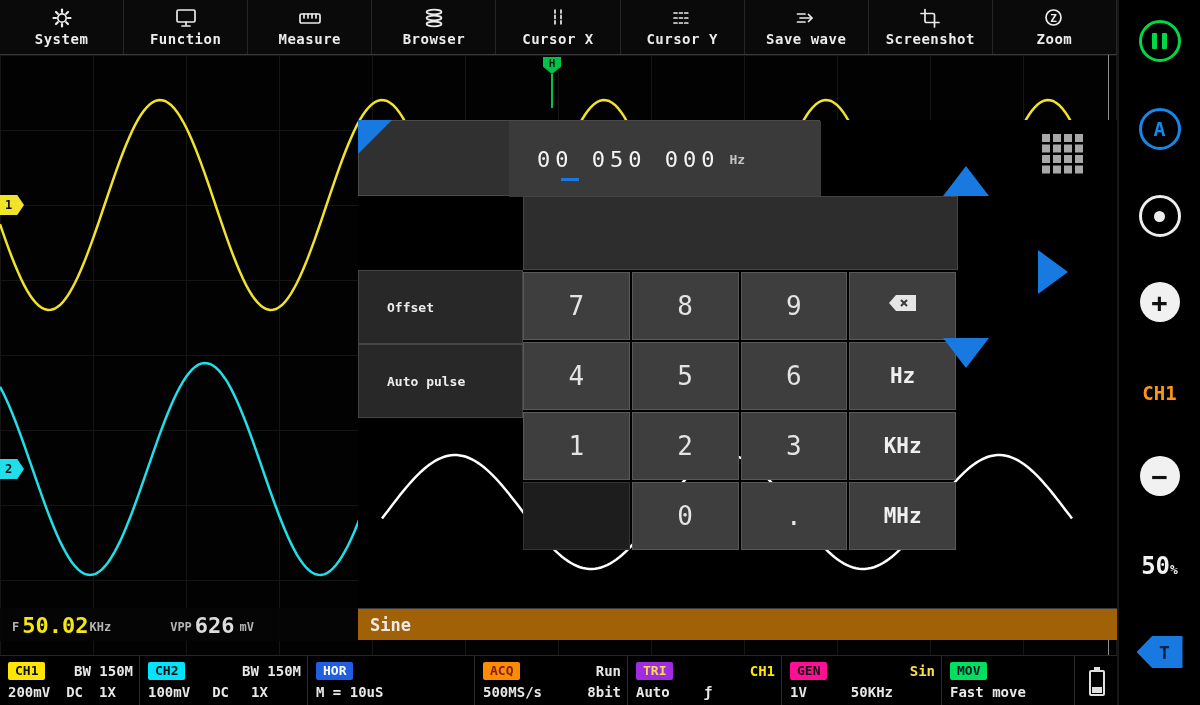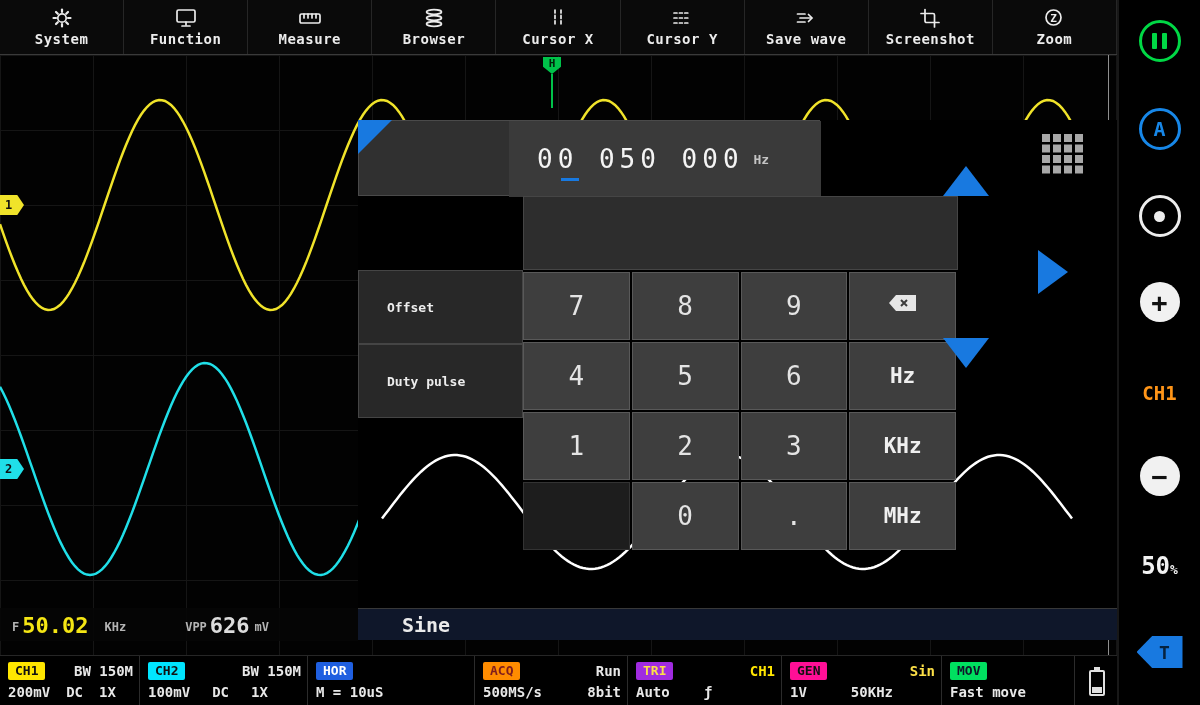--- a/index.html
+++ b/index.html
@@ -35,47 +35,47 @@
     background-size:93px 75px}
   .scope svg.waves{position:absolute;left:0;top:0;width:1117px;height:600px}
   .g-edge{position:absolute;left:1108px;top:0;width:1px;height:600px;background:#8f8f8f}
   .h-marker{position:absolute;left:543px;top:2px;width:18px;height:17px;background:#00c24a;clip-path:polygon(0 0,100% 0,100% 58%,50% 100%,0 58%);color:#02220c;font-weight:bold;font-size:11px;display:flex;align-items:flex-start;justify-content:center;cursor:pointer}
   .h-line{position:absolute;left:551px;top:19px;width:2px;height:34px;background:#00c24a}
   .ch-marker{position:absolute;left:0;width:24px;height:20px;clip-path:polygon(0 0,72% 0,100% 50%,72% 100%,0 100%);display:flex;align-items:center;justify-content:flex-start;padding-left:5px;font-size:12px;font-weight:bold;color:#101010;cursor:pointer}
   .ch1-m{top:140px;background:#f0e32a}
   .ch2-m{top:404px;background:#20dfe8}
   .meas-bar{position:absolute;left:0;top:553px;width:358px;height:33px;background:rgba(6,6,6,.87);display:flex;align-items:flex-end;padding:0 0 5px 12px;white-space:nowrap}
   .meas-bar .lab{font-size:12px;color:#b4b4b4;font-weight:bold;margin:0 3px 2px 0}
-  .meas-bar .val-f{font-size:22px;font-weight:bold;color:#f5e614;line-height:.9;margin-right:16px}
+  .meas-bar .val-f{font-size:22px;font-weight:bold;color:#f5e614;line-height:.9;margin-right:1px}
   .meas-bar .val-v{font-size:22px;font-weight:bold;color:#dcdcdc;line-height:.9;margin-right:5px}
   .meas-gap{width:56px}
 
   
   .dialog{position:absolute;left:358px;top:120px;width:759px;height:520px;background:#000}
   .gen-wave{position:absolute;left:0;top:0;width:759px;height:520px;z-index:1}
   .dlg-header{position:absolute;left:0;top:0;width:462px;height:76px;background:#303030;border:1px solid #4a4a4a;z-index:2}
   .dlg-corner{position:absolute;left:0;top:0;width:0;height:0;border-top:34px solid #1879e0;border-right:34px solid transparent;z-index:3}
   .hdr-label{position:absolute;left:32px;top:0;height:76px;display:flex;align-items:center;font-size:14px;font-weight:bold;color:#f0f0f0}
   .freq-wrap{position:absolute;left:150px;top:0;width:312px;height:76px;background:#3a3a3a;display:flex;align-items:center;padding-left:28px}
-  .freq-value{font-size:26px;letter-spacing:5px;color:#f4f4f4;white-space:pre}
+  .freq-value{font-size:22px;letter-spacing:5px;color:#f4f4f4;white-space:pre}
   .freq-unit{font-size:13px;font-weight:bold;color:#c4c4c4;margin-left:10px}
   .freq-cursor{position:absolute;left:52px;top:57px;width:18px;height:3px;background:#1879e0}
   .dlg-row{position:absolute;left:0;width:165px;height:74px;background:#282828;border:1px solid #454545;display:flex;align-items:center;padding-left:28px;font-size:13px;font-weight:bold;color:#ededed;z-index:2;white-space:nowrap}
   .row-amp{top:76px}.row-off{top:150px}.row-duty{top:224px}
   .amp-box{position:absolute;left:165px;top:76px;width:435px;height:74px;background:#2d2d2d;border:1px solid #454545;z-index:2}
   .keypad{position:absolute;left:165px;top:152px;width:433px;height:278px;display:grid;grid-template-rows:repeat(4,1fr);grid-template-columns:repeat(4,1fr);gap:2px;z-index:2}
   .kp-cell{background:#3e3e3e;border:1px solid #595959;display:flex;align-items:center;justify-content:center;font-size:26px;color:#e4e4e4;cursor:pointer}
   .kp-unit{font-size:21px;font-weight:bold;color:#efefef}
   .kp-blank{background:#1d1d1d;border:1px solid #333}
   .grid-icon{position:absolute;left:684px;top:14px;z-index:2;cursor:pointer}
   .tri{position:absolute;width:0;height:0;z-index:2;cursor:pointer}
   .tri-up{left:585px;top:46px;border-left:23px solid transparent;border-right:23px solid transparent;border-bottom:30px solid #1879e0}
   .tri-right{left:680px;top:130px;border-top:22px solid transparent;border-bottom:22px solid transparent;border-left:30px solid #1879e0}
   .tri-down{left:585px;top:218px;border-left:23px solid transparent;border-right:23px solid transparent;border-top:30px solid #1879e0}
-  .dlg-footer{position:absolute;left:0;top:488px;width:759px;height:32px;background:#0f172a;border-top:1px solid #383838;display:flex;align-items:center;padding-left:44px;font-size:20px;font-weight:bold;color:#eaeaea;z-index:2;cursor:pointer}
+  .dlg-footer{position:absolute;left:0;top:488px;width:759px;height:32px;background:#a16207;border-top:1px solid #383838;display:flex;align-items:center;padding-left:12px;font-size:17px;font-weight:bold;color:#eaeaea;z-index:2;cursor:pointer}
 
   
   .statusbar{position:absolute;left:0;top:655px;width:1117px;height:50px;background:#000;border-top:1px solid #262626;display:flex}
   .seg{position:relative;height:100%;border-right:1px solid #2b2b2b;padding:4px 6px 0 8px;cursor:pointer}
   .sb-row1,.sb-row2{display:flex;align-items:center;height:21px;white-space:nowrap}
   .sb-row1{justify-content:space-between}
   .sb-row2{justify-content:flex-start;gap:22px}
   .sb-text{font-size:14px;font-weight:bold;color:#e8e8e8}
   .badge{font-size:13px;font-weight:bold;padding:1px 7px;border-radius:2px;line-height:16px}
   .b-ch1{background:#ffe600;color:#111}
@@ -232,21 +232,21 @@
         <span class="freq-unit">Hz</span>
         <div class="freq-cursor"></div>
       </div>
     </div>
     <div class="dlg-corner"></div>
 
     <div class="dlg-row row-off">
         <span>Offset</span>
       </div>
     <div class="dlg-row row-duty">
-        <span>Duty pulse</span>
+        <span>Auto pulse</span>
       </div>
     <div class="amp-box"></div>
 
     <div class="keypad">
       <div class="kp-cell">7</div>
       <div class="kp-cell">8</div>
       <div class="kp-cell">9</div>
       <div class="kp-cell">
           <span><svg width="34" height="24" viewBox="0 0 34 24">
               <path d="M10 4 H30 V20 H10 L3 12 Z" fill="#e6e6e6" stroke="none"></path>

